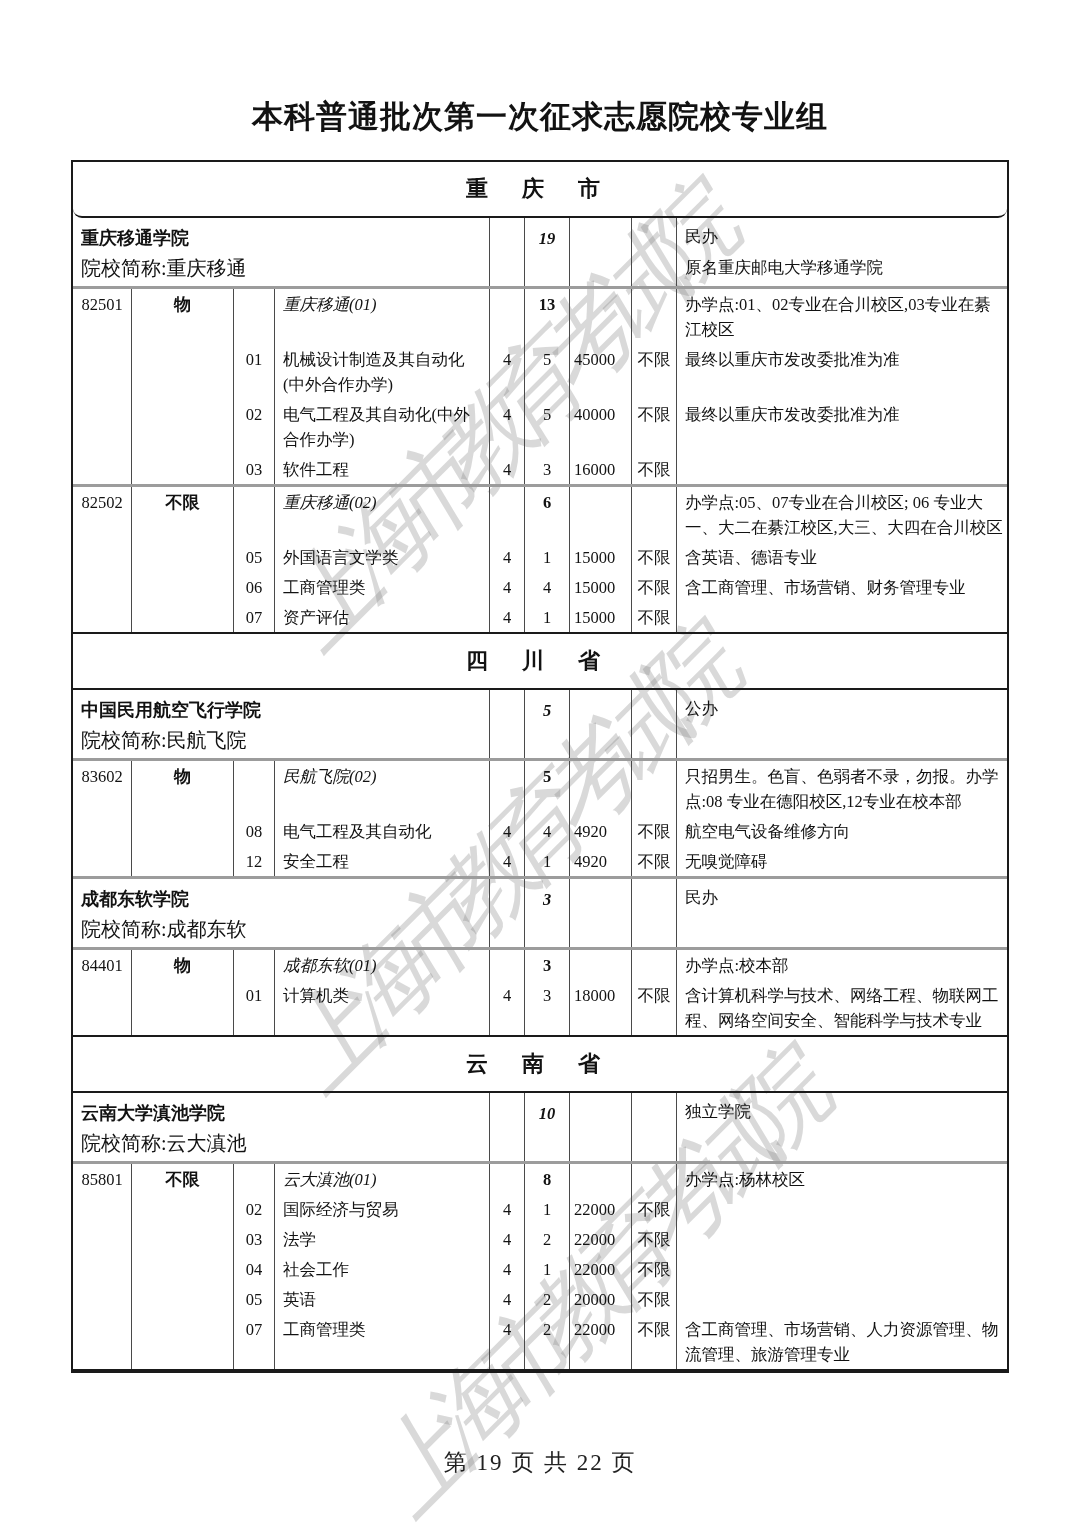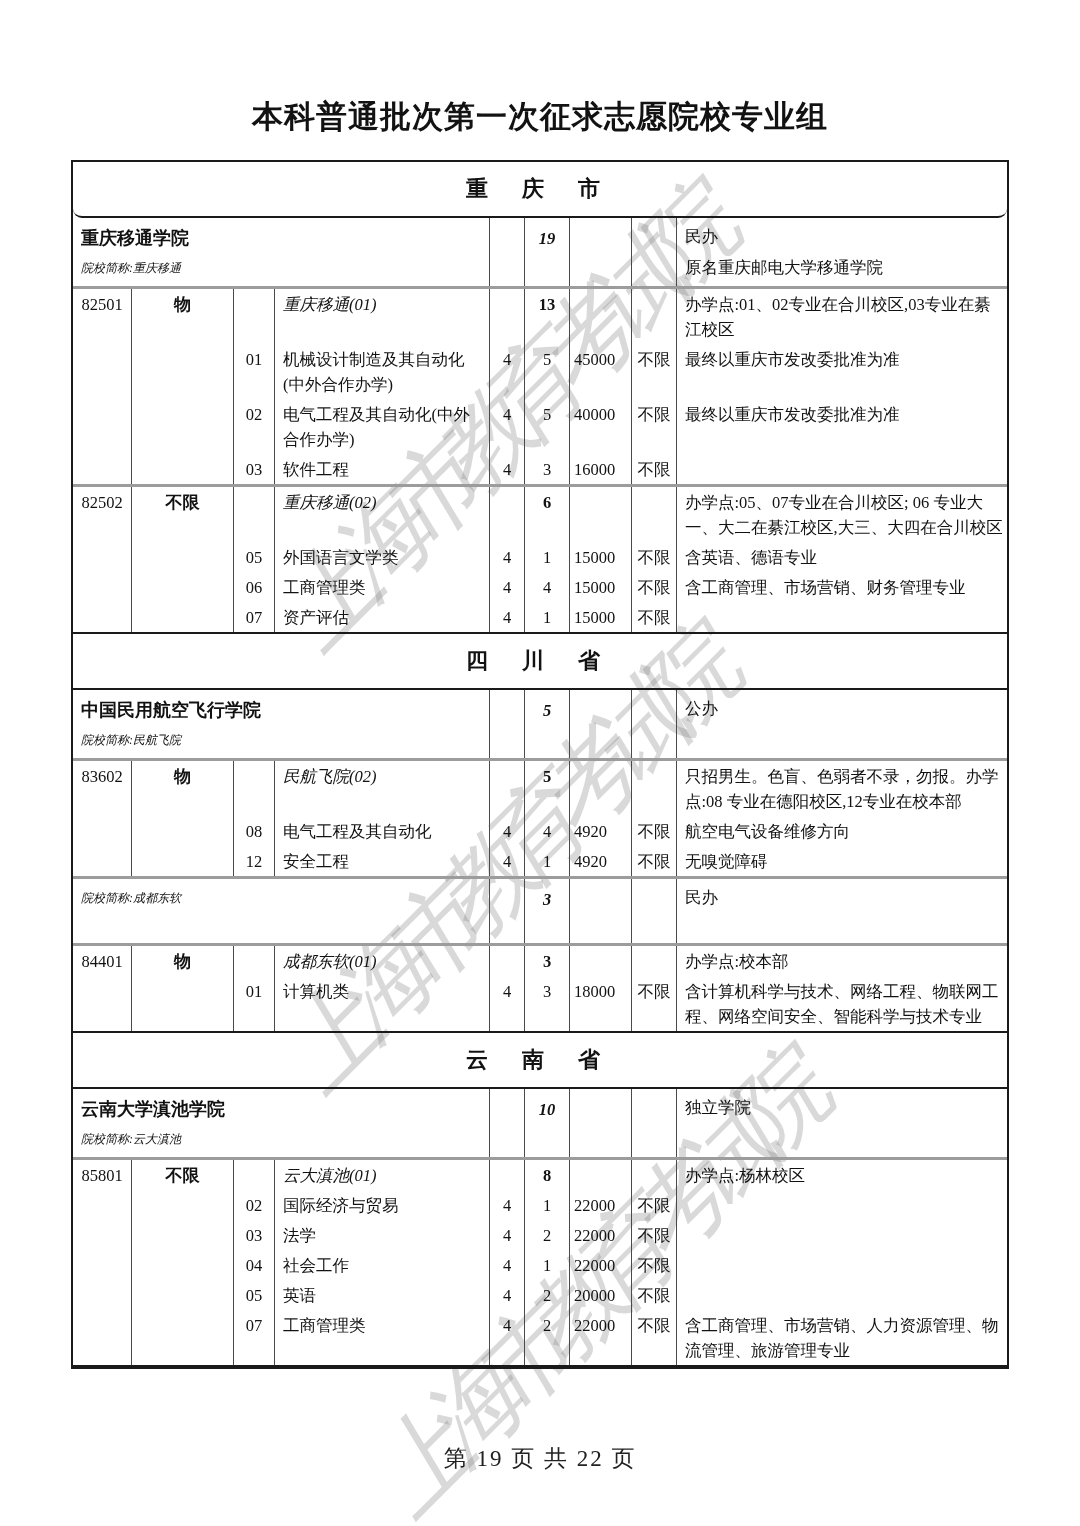--- a/index.html
+++ b/index.html
@@ -35,21 +35,21 @@
   .t-center{text-align:center;}
   .t-left{text-align:left;padding-left:8px;}
   .t-right{text-align:left;padding-right:13px;}
   .qb{font-weight:700;}
   .req{font-family:"Liberation Sans",sans-serif;font-weight:700;font-size:17px;}
   .kai{font-style:italic;}
   
   .school-row{min-height:64px;}
   .school-info{padding-top:5px;padding-bottom:4px;}
   .school-name{font-family:"Liberation Sans",sans-serif;font-weight:700;font-size:18px;line-height:31px;}
-  .school-alias{font-style:italic;font-size:12px;line-height:28px;}
+  .school-alias{font-size:20px;line-height:28px;}
   .school-right .line{line-height:31px;}
   .school-quota-cell{padding-top:5px;line-height:31px;font-style:italic;}
 </style>
 </head>
 <body>
 
 <div class="page">
   <div class="wm wm1">上海市教育考试院</div>
   <div class="wm wm2">上海市教育考试院</div>
   <div class="wm wm3">上海市教育考试院</div>
@@ -186,20 +186,21 @@
         <div class="c t-center">12</div>
         <div class="c t-left">安全工程</div>
         <div class="c t-center">4</div>
         <div class="c t-center">1</div>
         <div class="c t-right">4920</div>
         <div class="c t-center">不限</div>
         <div class="c last t-left">无嗅觉障碍</div>
       </div>
       <div class="g block school-row">
         <div class="c t-left school-info" style="grid-column: 1 / span 4;">
+          <div class="school-name">成都东软学院</div>
           <div class="school-alias">院校简称:成都东软</div>
         </div>
         <div class="c"></div>
         <div class="c t-center qb school-quota-cell">3</div>
         <div class="c"></div>
         <div class="c"></div>
         <div class="c last t-left school-right">
           <div class="line">民办</div>
         </div>
       </div>

